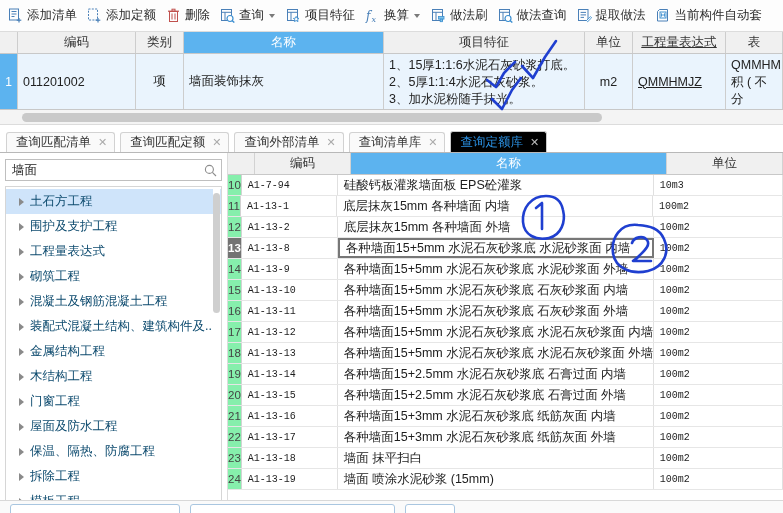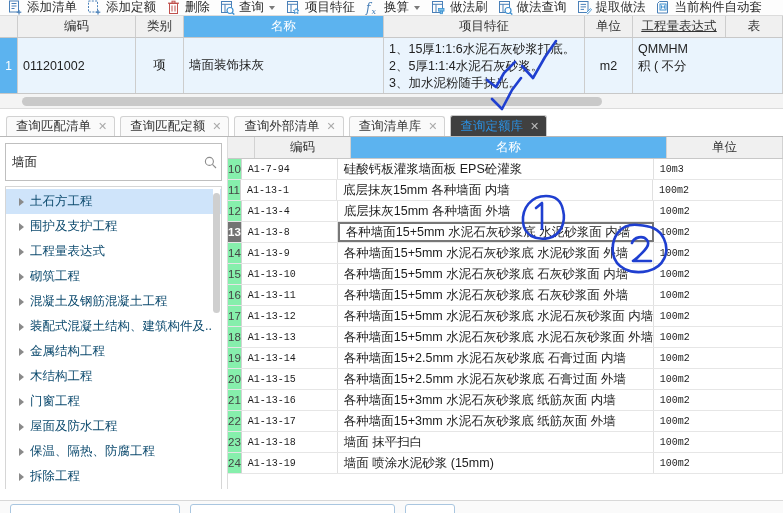--- a/index.html
+++ b/index.html
@@ -7,21 +7,21 @@
     width:783px;height:513px;overflow:hidden;
     background:#ffffff;
     font-family:"Liberation Sans","DejaVu Sans",sans-serif;
     font-size:12px;color:#222;
     -webkit-font-smoothing:antialiased;
   }
   .app{position:relative;width:783px;height:513px;}
 
   
   .toolbar{
-    height:16px;background:#fdfdfd;
+    height:32px;background:#fdfdfd;
     border-bottom:1px solid #dcdcdc;
     display:flex;align-items:center;
     padding-left:4px;
     box-sizing:border-box;
     white-space:nowrap;overflow:hidden;
   }
   .tb-item{
     display:flex;align-items:center;
     height:24px;padding:0 4px;margin-right:2px;
     cursor:default;border-radius:2px;
@@ -112,40 +112,40 @@
     border:1px solid #d2d2d2;border-bottom:none;
     background:#fafafa;color:#333;font-size:12.5px;
     border-radius:3px 3px 0 0;
     display:flex;align-items:center;
     box-sizing:border-box;white-space:nowrap;
   }
   .tab .x{
     margin-left:7px;color:#aaa;font-size:11px;line-height:11px;
   }
   .tab.active{
-    background:#404040;color:#2a8fe0;
+    background:#000000;color:#2a8fe0;
     border-color:#c9c9c9;height:21px;
     position:relative;z-index:3;align-items:center;
   }
   .tab.active .x{color:#bbb;}
 
   
   .split{display:flex;height:352px;background:#fff;}
 
   
   .leftpane{
     width:228px;flex:0 0 228px;
     display:flex;flex-direction:column;
     box-sizing:border-box;
     border-right:1px solid #dcdcdc;
     background:#fff;
     padding:6px 5px 0 5px;
   }
   .searchbox{
-    height:38px;border:1px solid #bfbfbf;background:#fff;
+    height:22px;border:1px solid #bfbfbf;background:#fff;
     display:flex;align-items:center;
     padding:0 4px 0 6px;box-sizing:border-box;
     margin-bottom:5px;
   }
   .searchbox input{
     flex:1 1 auto;border:none;outline:none;
     font-size:12.5px;color:#222;
     font-family:"Liberation Sans","DejaVu Sans",sans-serif;
     background:transparent;padding:0;
   }
@@ -386,20 +386,21 @@
     </div>
     <div class="tg-row">
       <div class="cell c-idx rowno">1</div>
       <div class="cell c-code">011201002</div>
       <div class="cell c-kind ctr">项</div>
       <div class="cell c-name">墙面装饰抹灰</div>
       <div class="cell c-feat multi">1、15厚1:1:6水泥石灰砂浆打底。
 2、5厚1:1:4水泥石灰砂浆。
 3、加水泥粉随手抹光。</div>
       <div class="cell c-unit ctr">m2</div>
+      <div class="cell c-expr">QMMHMJZ</div>
       <div class="cell c-last multi">QMMHM
 积 ( 不分</div>
     </div>
     <div class="hscroll">
       <div class="thumb"></div>
     </div>
   </div>
 
   <div class="gap-strip"></div>
 
@@ -514,21 +515,21 @@
             <div class="c mono d-unit">10m3</div>
           </div>
         <div class="dg-row">
             <div class="c no">11</div>
             <div class="c mono d-code">A1-13-1</div>
             <div class="c namecell d-name">底层抹灰15mm  各种墙面 内墙</div>
             <div class="c mono d-unit">100m2</div>
           </div>
         <div class="dg-row">
             <div class="c no">12</div>
-            <div class="c mono d-code">A1-13-4</div>
+            <div class="c mono d-code">A1-13-2</div>
             <div class="c namecell d-name">底层抹灰15mm  各种墙面 外墙</div>
             <div class="c mono d-unit">100m2</div>
           </div>
         <div class="dg-row sel">
             <div class="c no">13</div>
             <div class="c mono d-code">A1-13-8</div>
             <div class="c namecell d-name">各种墙面15+5mm  水泥石灰砂浆底  水泥砂浆面 内墙</div>
             <div class="c mono d-unit">100m2</div>
           </div>
         <div class="dg-row">

